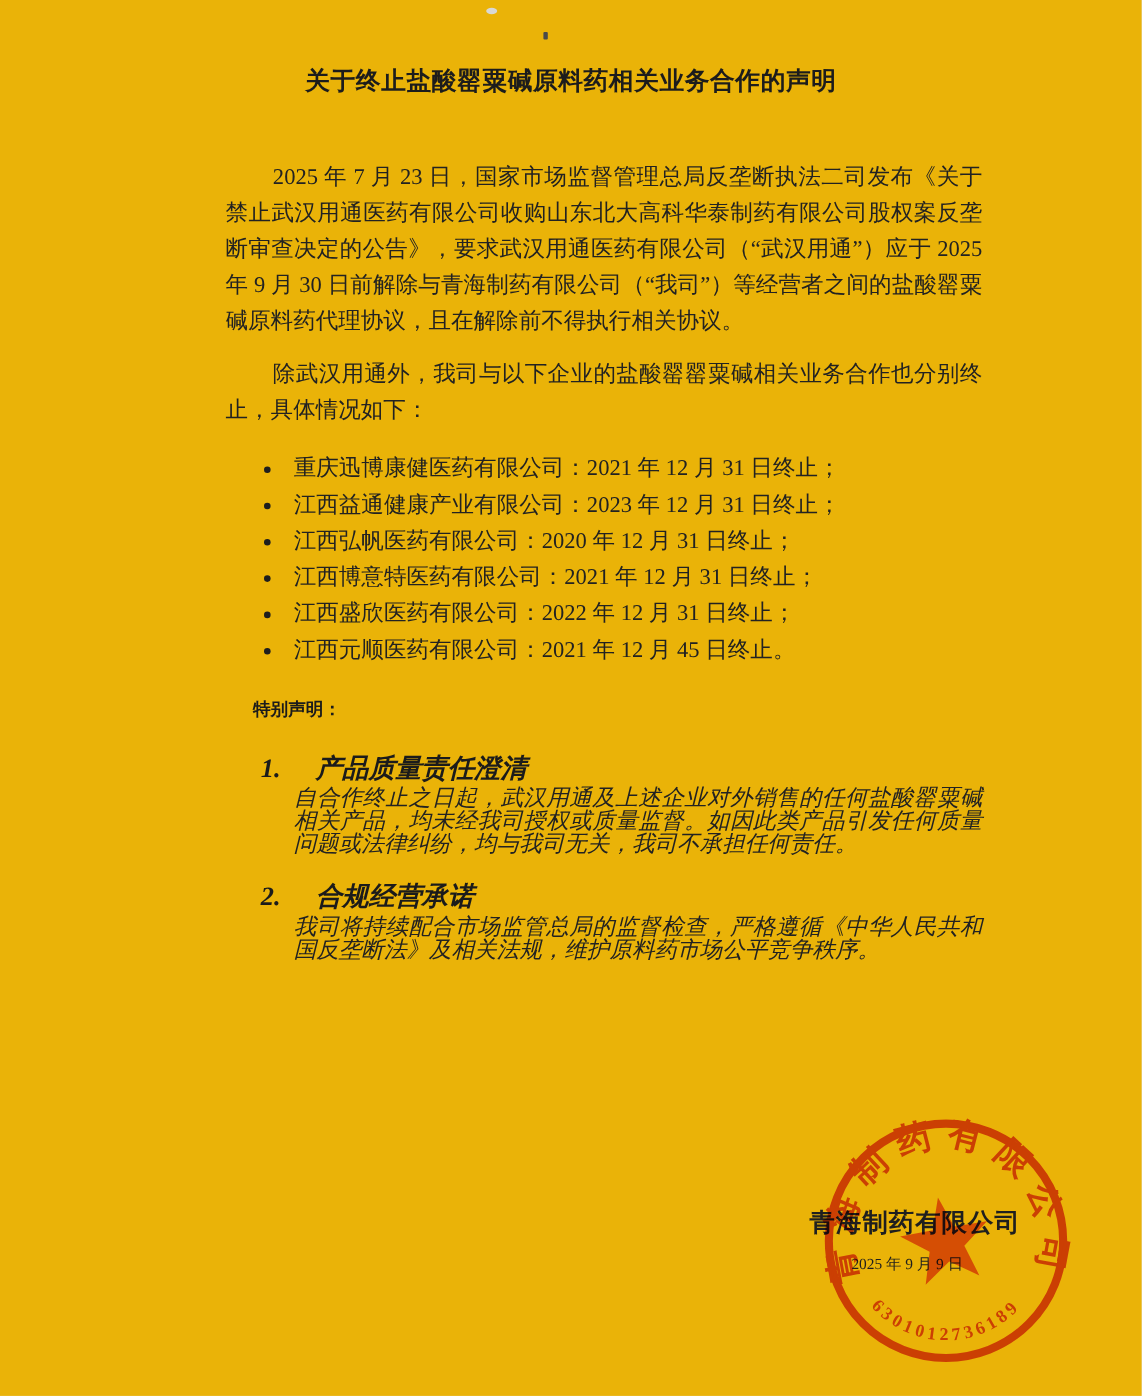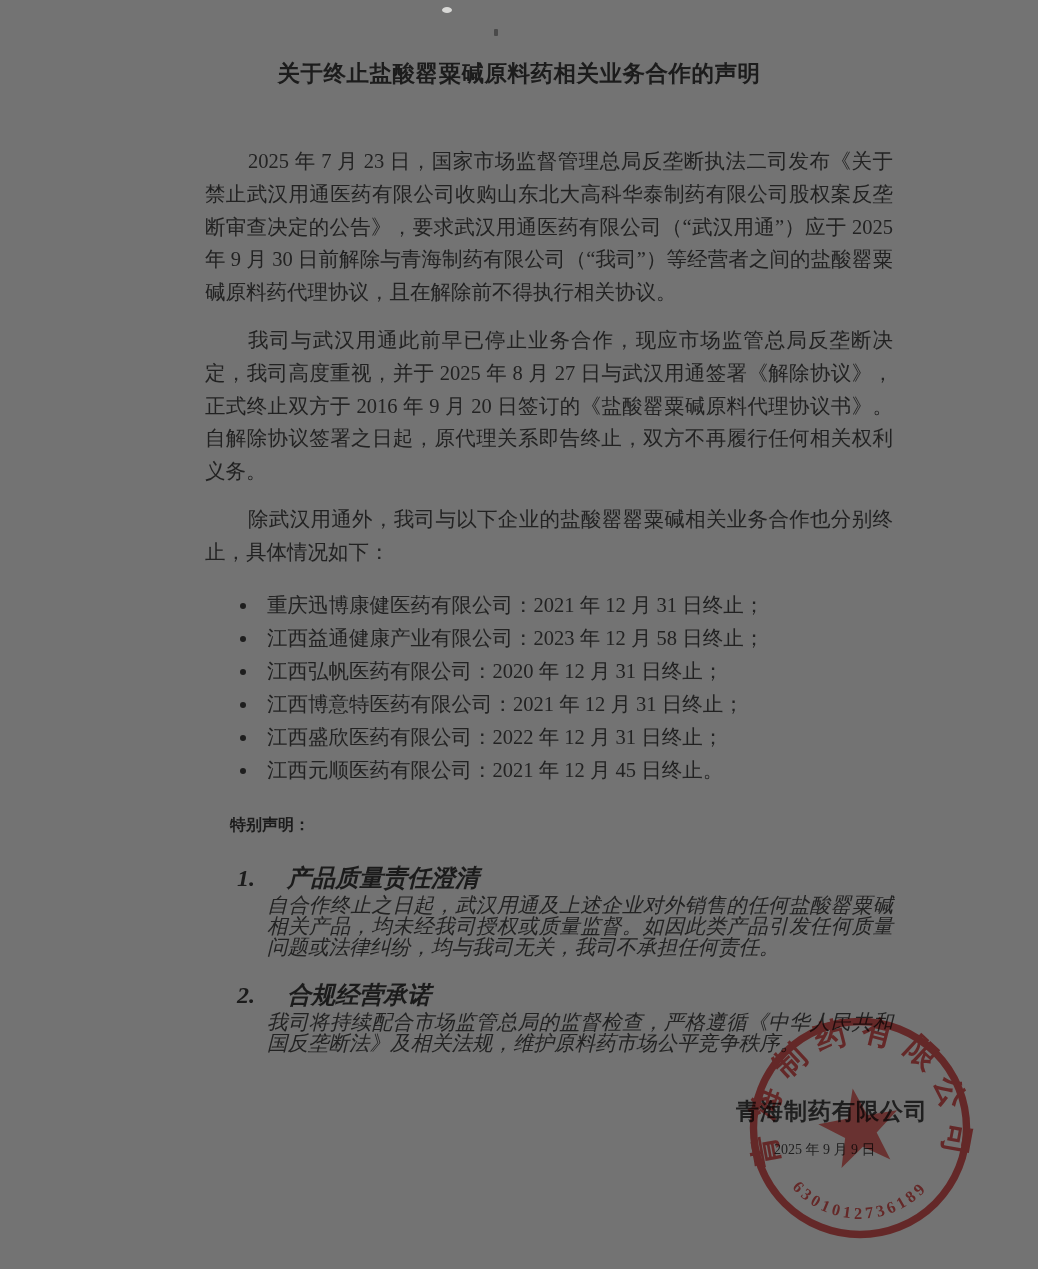--- a/index.html
+++ b/index.html
@@ -5,21 +5,21 @@
   html, body {
     margin: 0;
     padding: 0;
     background: #e8e8e8;
   }
   .page {
     position: relative;
     width: 1038px;
     height: 1269px;
     margin: 0 auto;
-    background: #737373;
+    background: #eab308;
     overflow: hidden;
     font-family: "Liberation Serif", "DejaVu Serif", serif;
     color: #222;
   }
   .doc-title {
     margin: 58px 0 0 0;
     text-align: center;
     font-size: 22.5px;
     font-weight: bold;
     letter-spacing: 0.5px;
@@ -137,26 +137,25 @@
 <div class="page">
 
   <div class="speck-light"></div>
   <div class="speck-dark"></div>
 
   <h1 class="doc-title">关于终止盐酸罂粟碱原料药相关业务合作的声明</h1>
 
   <div class="content">
 
     <p class="para">2025 年 7 月 23 日，国家市场监督管理总局反垄断执法二司发布《关于禁止武汉用通医药有限公司收购山东北大高科华泰制药有限公司股权案反垄断审查决定的公告》，要求武汉用通医药有限公司（“武汉用通”）应于 2025 年 9 月 30 日前解除与青海制药有限公司（“我司”）等经营者之间的盐酸罂粟碱原料药代理协议，且在解除前不得执行相关协议。</p>
-    <p class="para">我司与武汉用通此前早已停止业务合作，现应市场监管总局反垄断决定，我司高度重视，并于 2025 年 8 月 27 日与武汉用通签署《解除协议》，正式终止双方于 2016 年 9 月 20 日签订的《盐酸罂粟碱原料代理协议书》。自解除协议签署之日起，原代理关系即告终止，双方不再履行任何相关权利义务。</p>
     <p class="para">除武汉用通外，我司与以下企业的盐酸罂罂粟碱相关业务合作也分别终止，具体情况如下：</p>
 
     <ul class="bullets">
       <li><span class="bullet-dot"></span><span>重庆迅博康健医药有限公司：2021 年 12 月 31 日终止；</span></li>
-      <li><span class="bullet-dot"></span><span>江西益通健康产业有限公司：2023 年 12 月 58 日终止；</span></li>
+      <li><span class="bullet-dot"></span><span>江西益通健康产业有限公司：2023 年 12 月 31 日终止；</span></li>
       <li><span class="bullet-dot"></span><span>江西弘帆医药有限公司：2020 年 12 月 31 日终止；</span></li>
       <li><span class="bullet-dot"></span><span>江西博意特医药有限公司：2021 年 12 月 31 日终止；</span></li>
       <li><span class="bullet-dot"></span><span>江西盛欣医药有限公司：2022 年 12 月 31 日终止；</span></li>
       <li><span class="bullet-dot"></span><span>江西元顺医药有限公司：2021 年 12 月 45 日终止。</span></li>
     </ul>
 
     <div class="special-heading">特别声明：</div>
 
     <div class="num-item">
       <div class="item-head">

